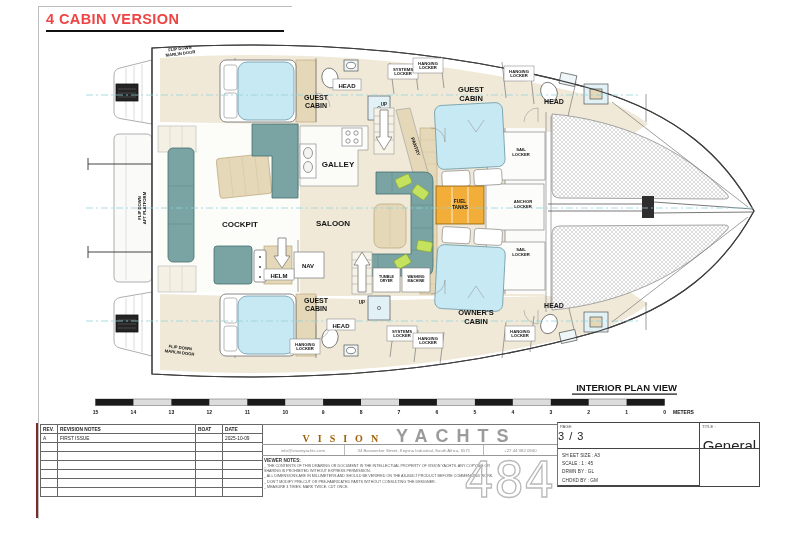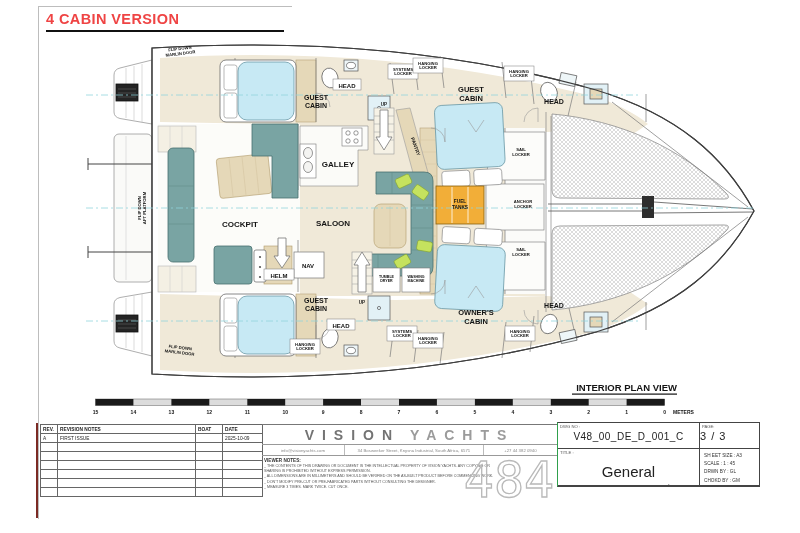--- a/index.html
+++ b/index.html
@@ -21,22 +21,22 @@
   .plan-title-txt{font-size:9.5px;}
   
   .titleblock{left:36px;top:422px;width:722px;height:96px;font-family:"Liberation Sans",sans-serif;}
   .maroon-bar{left:0;top:1px;width:2px;height:95px;background:#7b2a24;}
   table.rev{position:absolute;left:4px;top:2px;width:222px;border-collapse:collapse;table-layout:fixed;}
   table.rev td,table.rev th{border:0.5px solid #666;font-size:4.8px;font-weight:normal;
     height:8px;padding:0 2px;text-align:left;color:#222;white-space:nowrap;overflow:hidden;}
   table.rev th{font-weight:bold;}
   .tb-mid{left:226px;top:2px;width:295px;height:94px;border-top:0.6px solid #777;}
   .logo-row{position:absolute;left:0;top:1px;width:100%;height:18px;text-align:center;white-space:nowrap;}
-  .logo-vision{font-size:14px;letter-spacing:8px;color:#737373;font-weight:bold;}
-  .logo-yachts{font-size:14px;letter-spacing:8px;color:#9b9b9b;font-weight:bold;margin-left:10px;}
+  .logo-vision{font-size:10px;letter-spacing:8px;color:#a16207;font-weight:bold;font-family:Liberation Serif, serif;}
+  .logo-yachts{font-size:18px;letter-spacing:8px;color:#9b9b9b;font-weight:bold;margin-left:10px;}
   .contact-row{position:absolute;left:0;top:19px;width:100%;height:10px;display:flex;
     border-top:0.5px solid #999;border-bottom:0.5px solid #999;}
   .contact-cell{font-size:4.3px;color:#8a8a8a;display:flex;align-items:center;justify-content:center;
     border-right:0.5px solid #bbb;}
   .contact-cell:last-child{border-right:none;}
   .c-email{width:28%;} .c-addr{width:47%;} .c-phone{width:25%;}
   .notes{position:absolute;left:2px;top:33px;width:196px;}
   .notes-h{font-size:4.6px;font-weight:bold;color:#333;margin-bottom:1px;}
   .note-line{font-size:3.7px;color:#555;line-height:1.4;white-space:nowrap;}
   .wm-svg{position:absolute;right:2px;top:26px;}
@@ -492,24 +492,20 @@
       <div class="note-line">_ DON'T MODIFY PRE-CUT OR PRE-FABRICATED PARTS WITHOUT CONSULTING THE DESIGNER.</div>
       <div class="note-line">_ MEASURE 3 TIMES. MARK TWICE. CUT ONCE.</div>
     </div>
     <svg class="wm-svg" width="92" height="56" viewBox="0 0 92 56">
       <text x="46" y="46" text-anchor="middle" font-family="DejaVu Sans Mono, monospace" font-size="50" fill="none" stroke="#b9b9b9" stroke-width="1.3">484</text>
     </svg>
   </div>
 
   <div class="abs tb-right">
     <div class="cell">
-      <span class="cell-lab">DWG NO :</span>
-      <div class="dwg-val">V48_00_DE_D_001_C</div>
-    </div>
-    <div class="cell">
       <span class="cell-lab">PAGE:</span>
       <div class="page-val">3 / 3</div>
     </div>
     <div class="cell">
       <span class="cell-lab">TITLE :</span>
       <div class="title-val">General arrangement</div>
     </div>
     <div class="cell">
       <div class="info-lines">
         <div>SH EET SIZE : A3</div>

